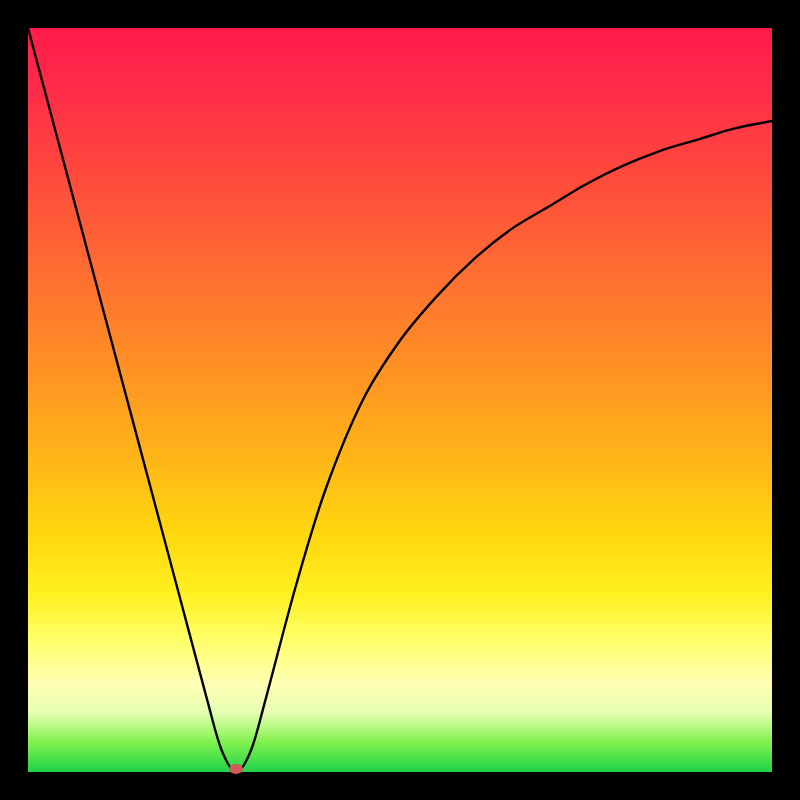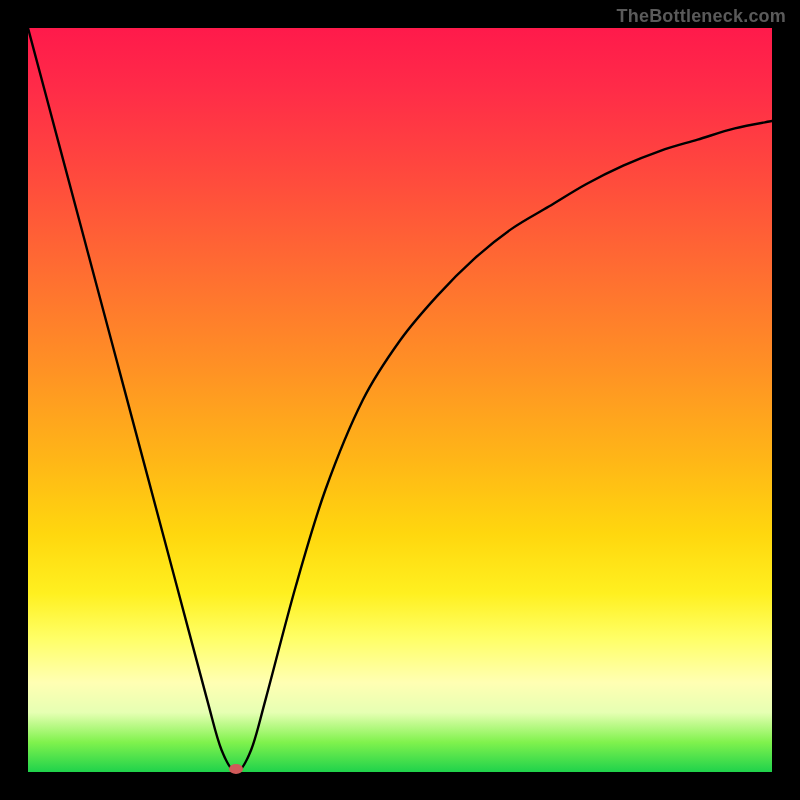--- a/index.html
+++ b/index.html
@@ -82,15 +82,14 @@
   <div class="plot-area">
 
     <svg class="curve-svg" viewBox="0 0 744 744" preserveAspectRatio="none">
       <path id="curve-path" class="curve-path" d="M 0.00 0.00 C 4.96 18.60, 19.84 74.40, 29.76 111.60 C 39.68 148.80, 49.60 186.00, 59.52 223.20 C 69.44 260.40, 79.36 297.60, 89.28 334.80 C 99.20 372.00, 109.12 409.20, 119.04 446.40 C 128.96 483.60, 138.88 520.80, 148.80 558.00 C 158.72 595.20, 171.12 642.32, 178.56 669.60 C 186.00 696.88, 188.48 709.28, 193.44 721.68 C 198.40 734.08, 203.36 744.00, 208.32 744.00 C 213.28 744.00, 218.24 734.08, 223.20 721.68 C 228.16 709.28, 230.64 696.88, 238.08 669.60 C 245.52 642.32, 257.92 592.72, 267.84 558.00 C 277.76 523.28, 286.44 492.28, 297.60 461.28 C 308.76 430.28, 322.40 396.80, 334.80 372.00 C 347.20 347.20, 359.60 329.84, 372.00 312.48 C 384.40 295.12, 396.80 281.48, 409.20 267.84 C 421.60 254.20, 434.00 241.80, 446.40 230.64 C 458.80 219.48, 471.20 209.56, 483.60 200.88 C 496.00 192.20, 508.40 186.00, 520.80 178.56 C 533.20 171.12, 545.60 163.06, 558.00 156.24 C 570.40 149.42, 582.80 143.22, 595.20 137.64 C 607.60 132.06, 620.00 127.10, 632.40 122.76 C 644.80 118.42, 657.20 115.32, 669.60 111.60 C 682.00 107.88, 694.40 103.54, 706.80 100.44 C 719.20 97.34, 737.80 94.24, 744.00 93.00"></path>
     </svg>
 
     <div id="min-marker" class="min-marker" style="left: 208.32px; top: 741px;"></div>
 
   </div>
 
-  <div class="watermark">TheBottleneck.com</div>
 
 </div>
 
 </body></html>

